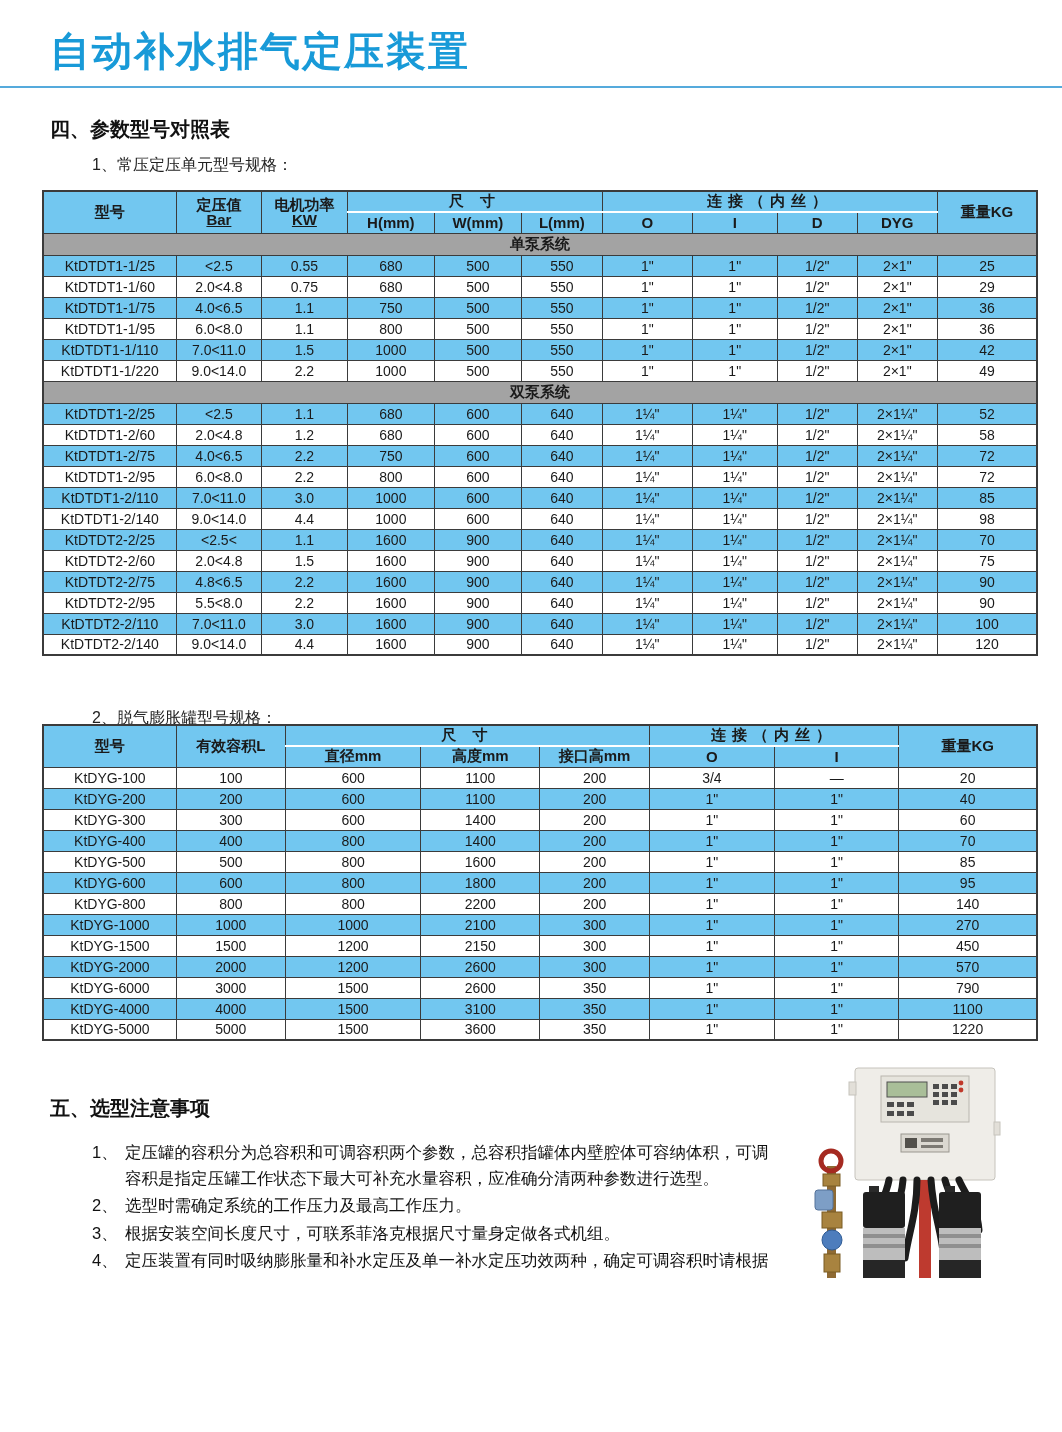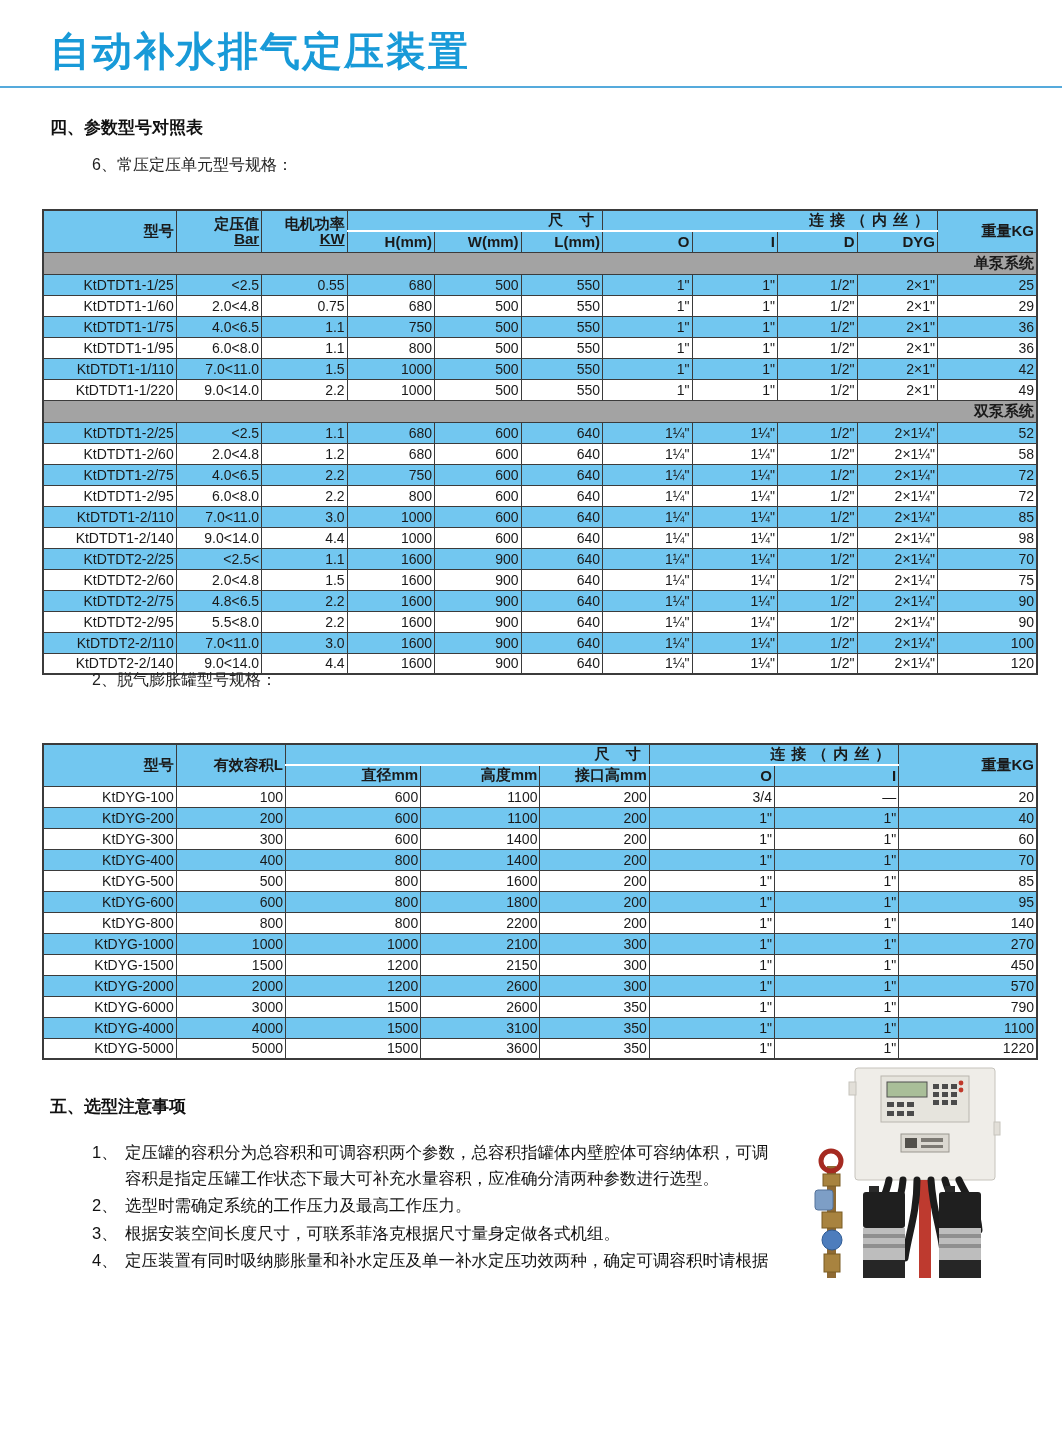--- a/index.html
+++ b/index.html
@@ -5,31 +5,31 @@
   * { margin:0; padding:0; box-sizing:border-box; }
   html,body { background:#fff; }
   body { font-family:"Liberation Sans","DejaVu Sans",sans-serif; color:#1a1a1a; }
   .page { position:relative; width:1062px; height:1278px; background:#ffffff; overflow:hidden; }
 
   .title { position:absolute; left:50px; top:24px; font-size:40px; font-weight:900;
            color:#189AD8; letter-spacing:2px; }
   .title-rule { position:absolute; left:0; top:86px; width:1062px; height:2px;
                 background:#55AADC; border:0; }
 
-  .sec-heading { position:absolute; left:50px; font-size:17px; font-weight:bold; color:#111; }
+  .sec-heading { position:absolute; left:50px; font-size:20px; font-weight:bold; color:#111; }
   #sec4 { top:116px; }
   #sec5 { top:1095px; }
 
   .sub-label { position:absolute; left:92px; font-size:16px; color:#222; }
   #sub1 { top:155px; }
-  #sub2 { top:670px; }
+  #sub2 { top:708px; }
 
   table.spec { position:absolute; left:42px; width:996px; border-collapse:collapse;
-               table-layout:fixed; font-size:14px; text-align:right;
-               border:2px solid #3b3b3b;margin-top:19px; }
+               table-layout:fixed; font-size:14px; text-align:center;
+               border:2px solid #3b3b3b; }
   #table1 { top:190px; }
   #table2 { top:724px; }
   .spec th, .spec td { border:1px solid #3b3b3b; height:21px; padding:0 2px;
                        overflow:hidden; white-space:nowrap; }
   .spec thead th { background:#72C7F0; font-weight:bold; font-size:15px; }
   .spec thead th.merged { border-bottom:2px solid #ffffff; letter-spacing:6px; }
   .spec thead th .l2 { display:block; line-height:1.05;text-decoration:underline; }
   .spec thead th .l1 { display:block; line-height:1.05; }
   .spec td { background:#ffffff; }
   tr.blue td { background:#72C7F0; }
@@ -48,21 +48,21 @@
 </style>
 </head>
 <body>
 
 <div class="page">
 
   <div class="title">自动补水排气定压装置</div>
   <div class="title-rule"></div>
 
   <div class="sec-heading" id="sec4">四、参数型号对照表</div>
-  <div class="sub-label" id="sub1">6、常压定压单元型号规格：</div>
+  <div class="sub-label" id="sub1">1、常压定压单元型号规格：</div>
 
   <table class="spec" id="table1">
     <colgroup>
       <col style="width:13.4%">
         <col style="width:8.6%">
         <col style="width:8.6%">
       <col style="width:8.8%">
         <col style="width:8.7%">
         <col style="width:8.2%">
       <col style="width:9.0%">

